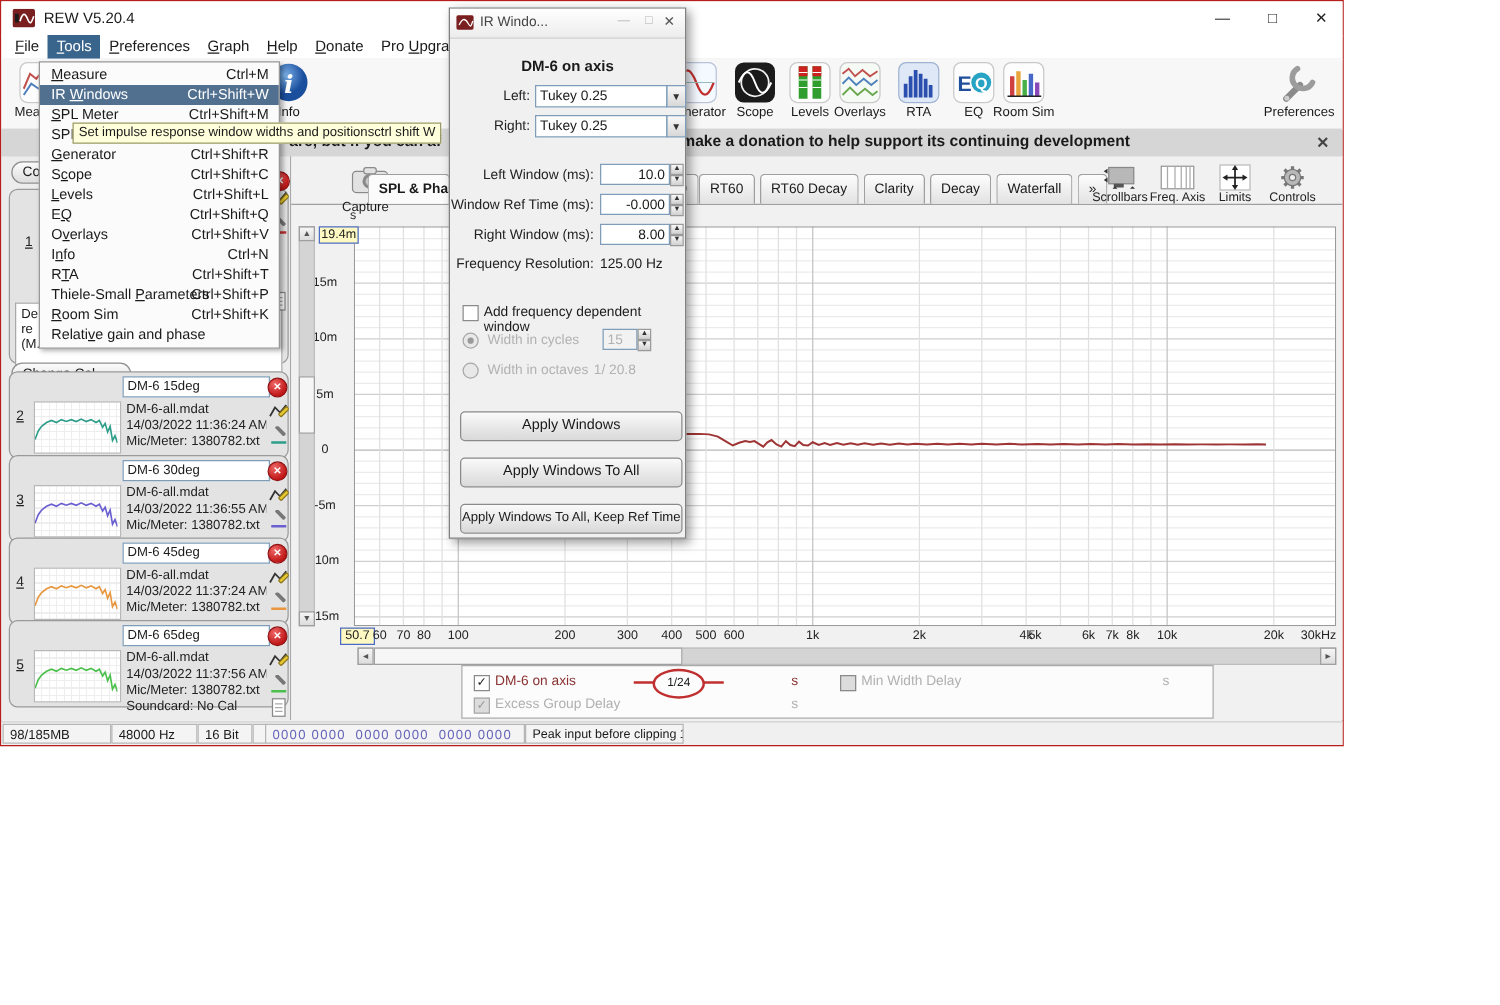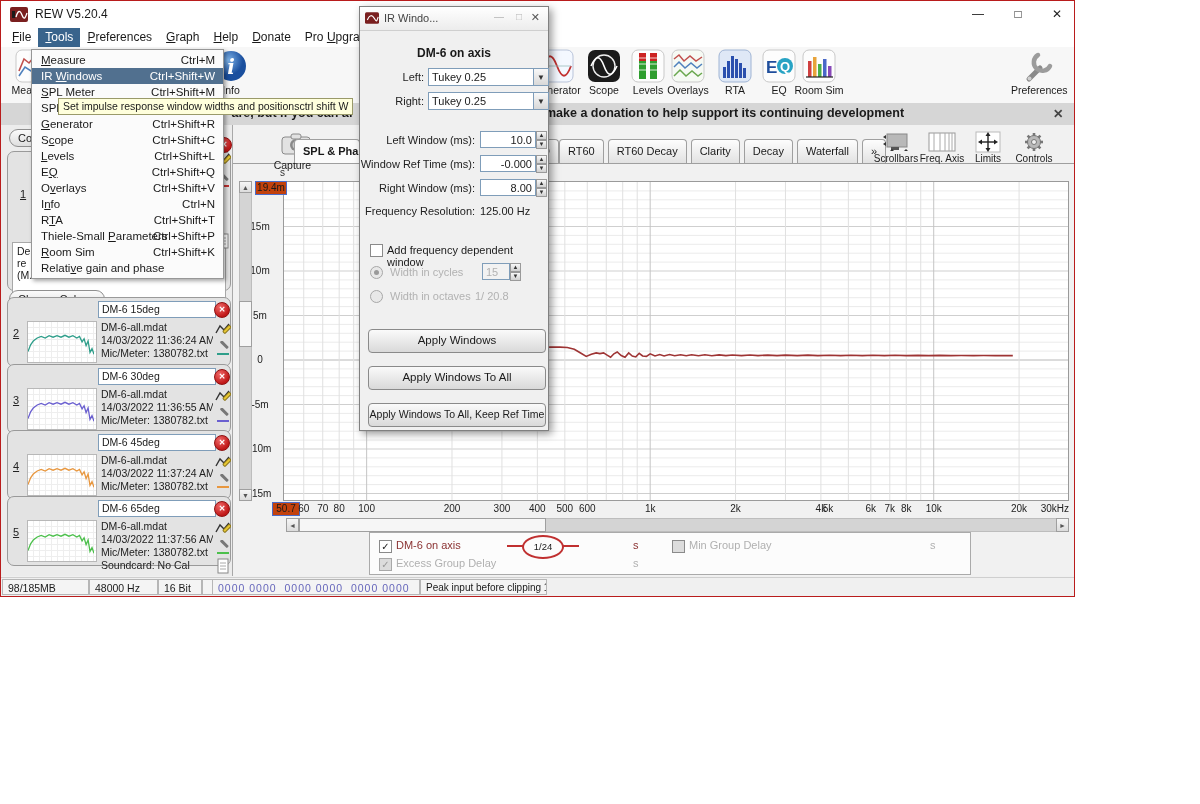--- a/index.html
+++ b/index.html
@@ -39,21 +39,21 @@
   .graphpanel{position:absolute;left:232px;top:124px;width:843px;height:451px;background:#f1f1f1;}
   .tabline{position:absolute;left:0;top:38px;width:843px;height:1px;background:#9f9f9f;}
   .tab{position:absolute;top:14px;height:24px;background:linear-gradient(#fdfdfd,#e2e2e2);border:1px solid #9f9f9f;border-bottom:none;border-radius:4px 4px 0 0;font-size:11px;line-height:23px;padding:0 8px;box-sizing:border-box;white-space:nowrap;}
   .tab.sel{background:#fbfbfb;font-weight:bold;}
   .tabs-flex{position:absolute;left:326px;top:14px;display:flex;gap:4px;}
   .tabs-flex .tab{position:static;}
   .minibtn{width:46px;text-align:center;font-size:10px;color:#222;}
   .minibtn svg{display:block;margin:0 auto;}
   .ytick{position:absolute;width:34px;text-align:center;font-size:10px;color:#222;}
   .xtick{position:absolute;font-size:10px;color:#222;transform:translateX(-50%);white-space:nowrap;}
-  .axis-box{position:absolute;border:1px solid #4a6bc8;background:#c2410c;font-size:10px;text-align:center;line-height:12px;}
+  .axis-box{position:absolute;border:1px solid #4a6bc8;background:#fef9c3;font-size:10px;text-align:center;line-height:12px;}
   .sb-track-v{position:absolute;background:#d4d4d4;border:1px solid #bdbdbd;box-sizing:border-box;}
   .sb-arrow{position:absolute;background:linear-gradient(#f6f6f6,#dcdcdc);border:1px solid #9f9f9f;box-sizing:border-box;text-align:center;color:#555;}
   .sb-thumb{position:absolute;background:#f6f6f6;border:1px solid #9f9f9f;box-sizing:border-box;}
   .legendbox{position:absolute;background:#fcfcfc;border:1px solid #aaa;}
   .cb{position:absolute;width:11px;height:11px;border:1px solid #8a8a8a;background:#fff;font-size:10px;line-height:11px;text-align:center;}
   .cb.gray{background:#dcdcdc;color:#999;border-color:#a8a8a8;}
   .cb.empty{background:#dcdcdc;color:transparent;}
   .leg-text{position:absolute;font-size:11px;white-space:nowrap;}
   
   .statusbar{position:absolute;left:0;top:576px;width:1075px;height:20px;background:#f0f0f0;border-top:1px solid #cfcfcf;}
@@ -552,21 +552,21 @@
   <div class="sb-arrow" style="left:1055px;top:517px;width:13px;height:14px;font-size:7px;line-height:13px">►</div>
   <div class="sb-thumb" style="left:298px;top:517px;width:247px;height:14px"></div>
 
   <div class="legendbox" style="left:368px;top:531px;width:600px;height:41px">
     <div class="cb" style="left:9px;top:7px">✓</div>
     <span class="leg-text" style="left:26px;top:6px;color:#8b3232">DM-6 on axis</span>
     <div class="abs" style="left:137px;top:12px;width:72px;height:2px;background:#c03030"></div>
     <div class="abs" style="left:152px;top:2px;width:38px;height:20px;border:2px solid #c03030;border-radius:50%;text-align:center;font-size:9.5px;line-height:19px;background:#fcfcfc">1/24</div>
     <span class="leg-text" style="left:263px;top:6px;color:#8b3232">s</span>
     <div class="cb empty" style="left:302px;top:7px">✓</div>
-    <span class="leg-text" style="left:319px;top:6px;color:#b0b0b0">Min Group Delay</span>
+    <span class="leg-text" style="left:319px;top:6px;color:#b0b0b0">Min Width Delay</span>
     <span class="leg-text" style="left:560px;top:6px;color:#b0b0b0">s</span>
     <div class="cb gray" style="left:9px;top:25px">✓</div>
     <span class="leg-text" style="left:26px;top:24px;color:#b0b0b0">Excess Group Delay</span>
     <span class="leg-text" style="left:263px;top:24px;color:#b0b0b0">s</span>
   </div>
 
   <div class="statusbar">
     <div class="st-cell" style="left:1px;width:87px">98/185MB</div>
     <div class="st-cell" style="left:88px;width:69px">48000 Hz</div>
     <div class="st-cell" style="left:157px;width:44px">16 Bit</div>

